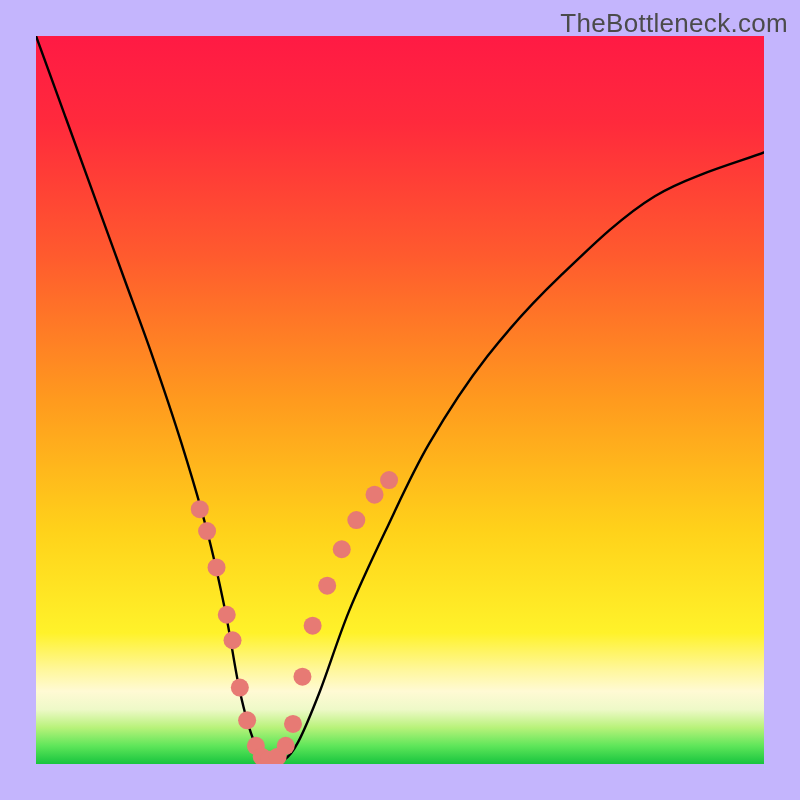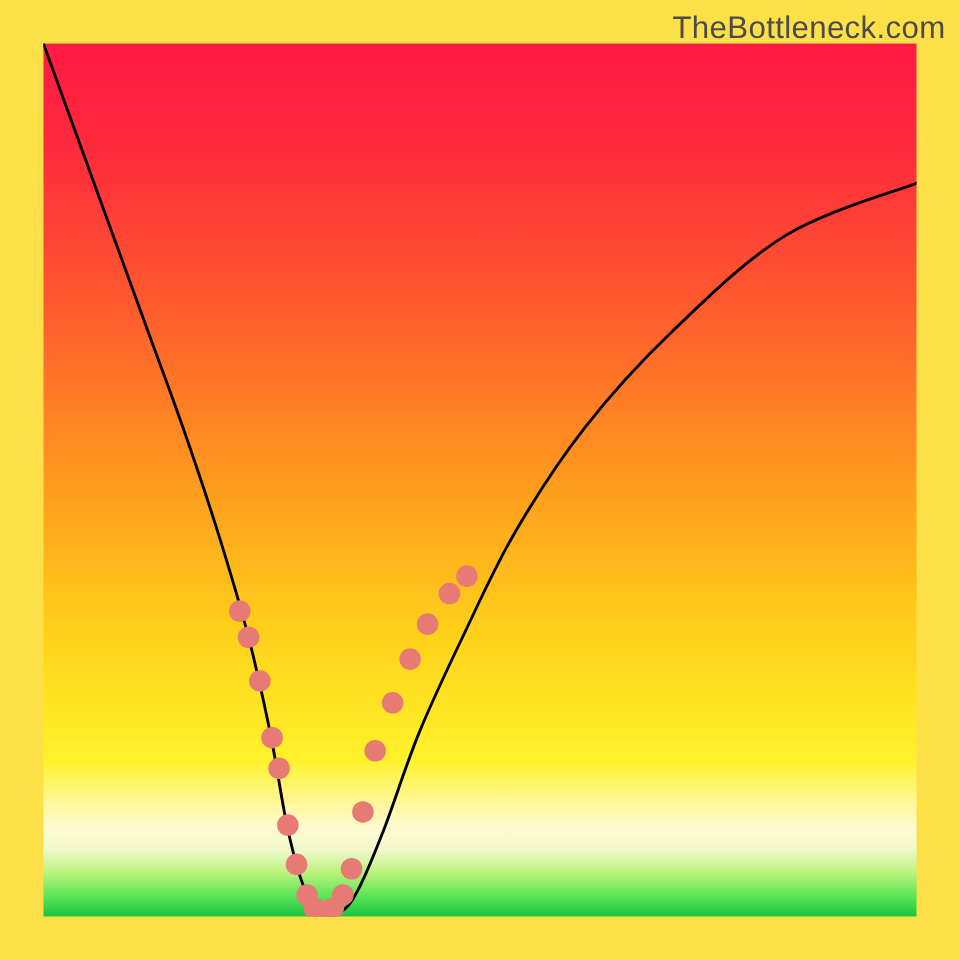--- a/index.html
+++ b/index.html
@@ -7,21 +7,21 @@
     padding: 0;
     width: 800px;
     height: 800px;
     overflow: hidden;
     font-family: Arial, Helvetica, sans-serif;
   }
   .frame {
     position: relative;
     width: 800px;
     height: 800px;
-    background: #fde047;
+    background: #c4b5fd;
   }
   .plot {
     position: absolute;
     left: 36px;
     top: 36px;
     width: 728px;
     height: 728px;
     overflow: hidden;
   }
   .watermark {

